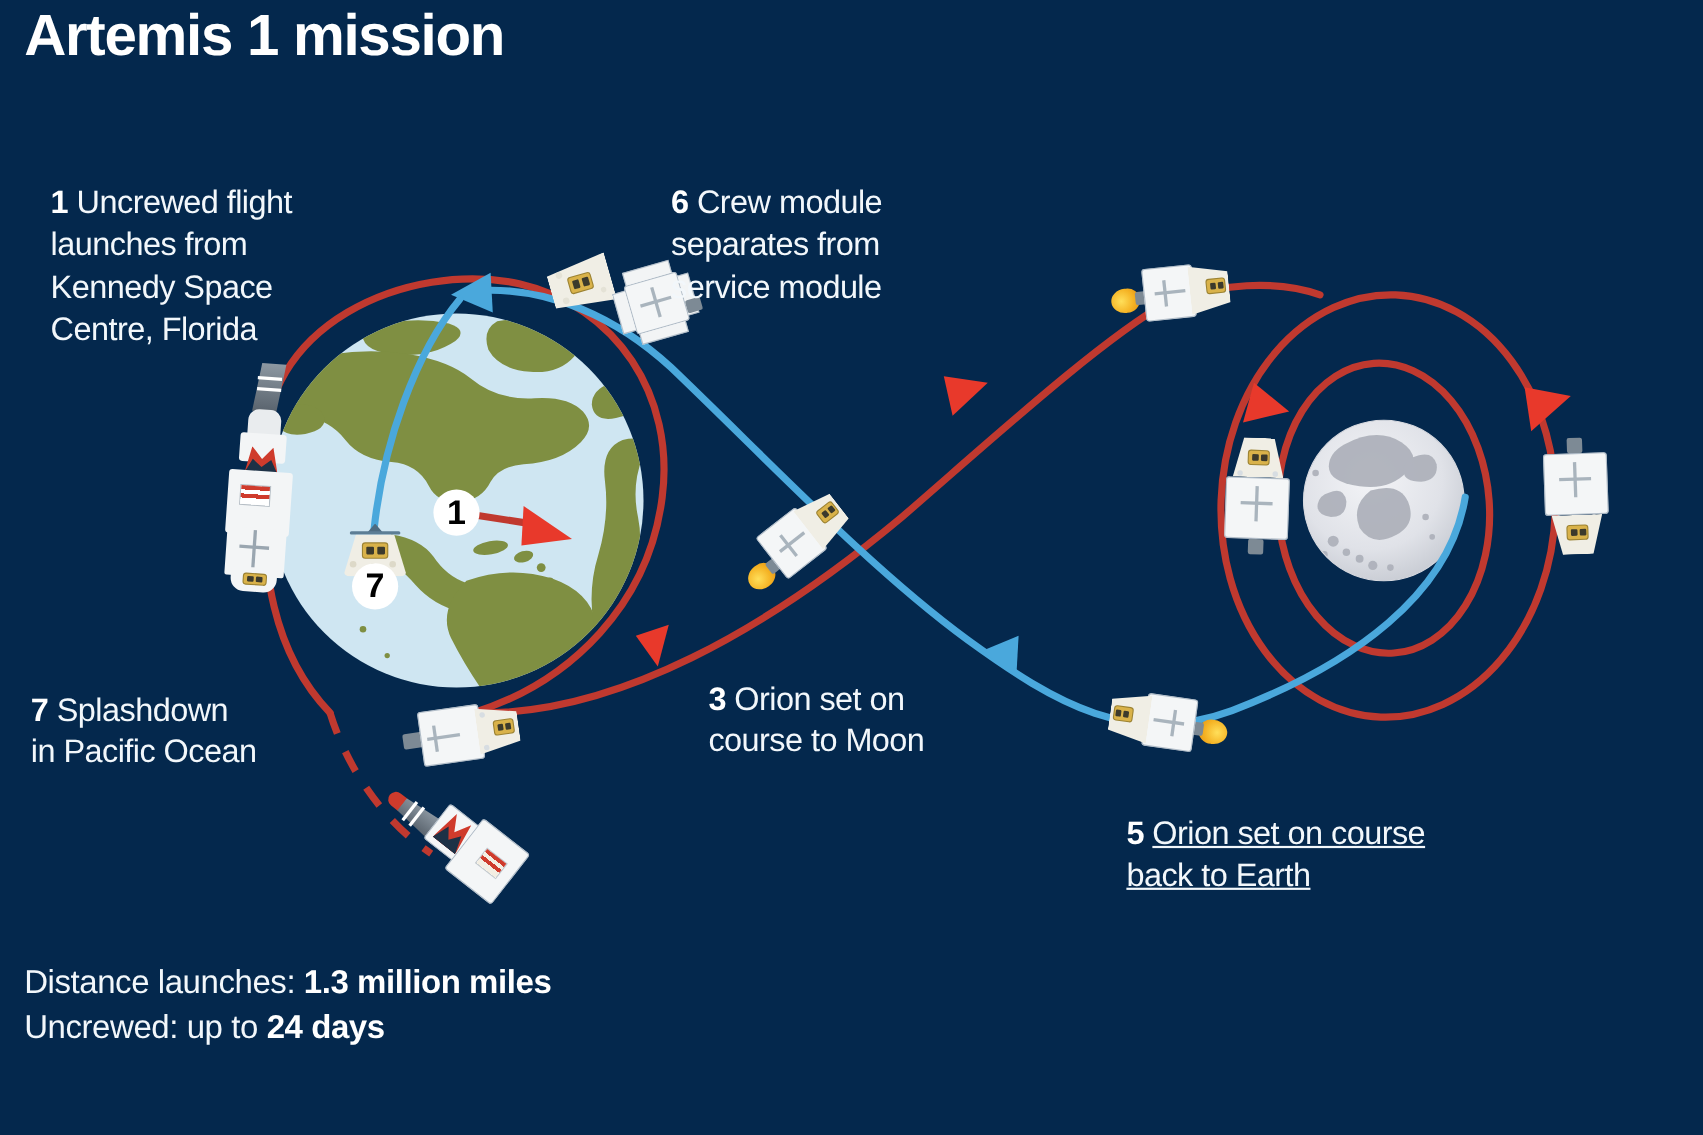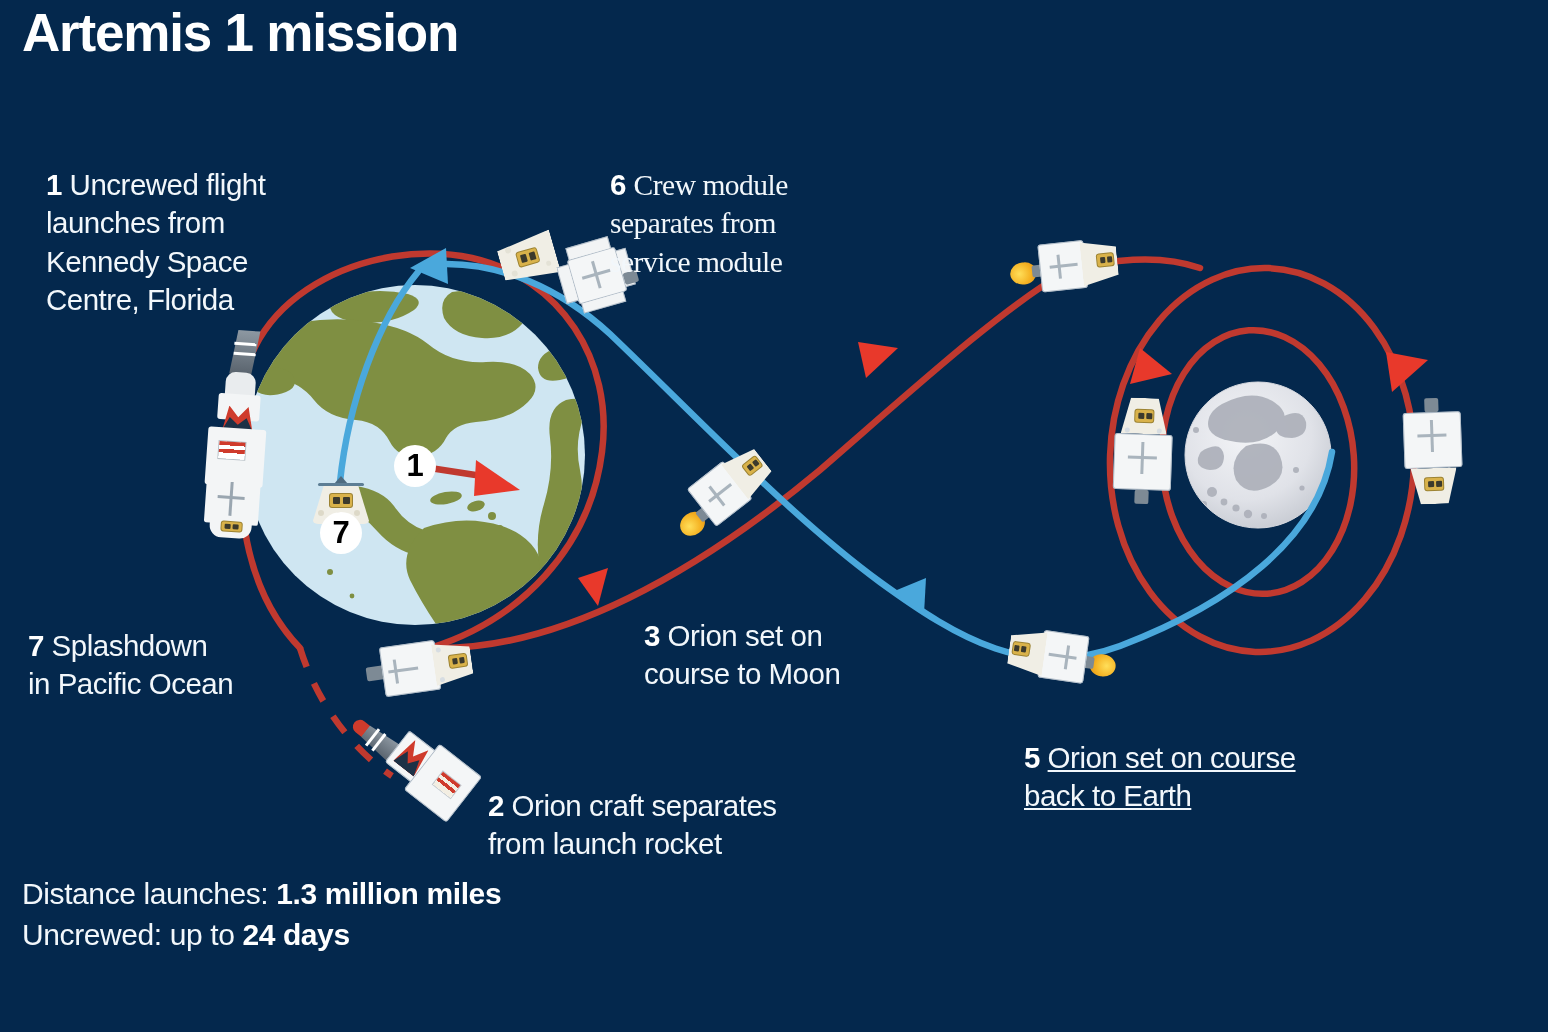--- a/index.html
+++ b/index.html
@@ -385,45 +385,41 @@
   <div class="title">Artemis 1 mission</div>
 
   <div class="step" style="left:28px;top:127px;width:320px;margin-left:18px;">
     <span class="n">1 </span><span style="white-space:pre-line;">Uncrewed flight
 launches from
 Kennedy Space
 Centre, Florida</span>
   </div>
 
   <div class="step" style="left:610px;top:127px;width:300px;">
-    <span class="n">6 </span><span style="white-space:pre-line;font-family:Liberation Serif, serif;">Crew module
+    <span class="n">6 </span><span style="white-space:pre-line;">Crew module
 separates from
 service module</span>
   </div>
 
 
   <div class="step" style="left:28px;top:588px;width:300px;">
     <span class="n">7 </span><span style="white-space:pre-line;">Splashdown
 in Pacific Ocean</span>
   </div>
 
   <div class="step" style="left:644px;top:578px;width:300px;">
     <span class="n">3 </span><span style="white-space:pre-line;margin-top:42px;">Orion set on
 course to Moon</span>
   </div>
 
   <div class="step" style="left:1024px;top:700px;width:400px;">
     <span class="n">5 </span><span style="white-space:pre-line;text-decoration:underline;">Orion set on course
 back to Earth</span>
   </div>
 
-  <div class="step" style="left:488px;top:748px;width:420px;">
-    <span class="n">2 </span><span style="white-space:pre-line;">Orion craft separates
-from launch rocket</span>
-  </div>
 
   <div class="facts">
     <div><span>Distance launches: </span><b>1.3 million miles</b></div>
     <div><span>Uncrewed: up to </span><b>24 days</b></div>
   </div>
 
 
 </div>
 
 </body></html>

